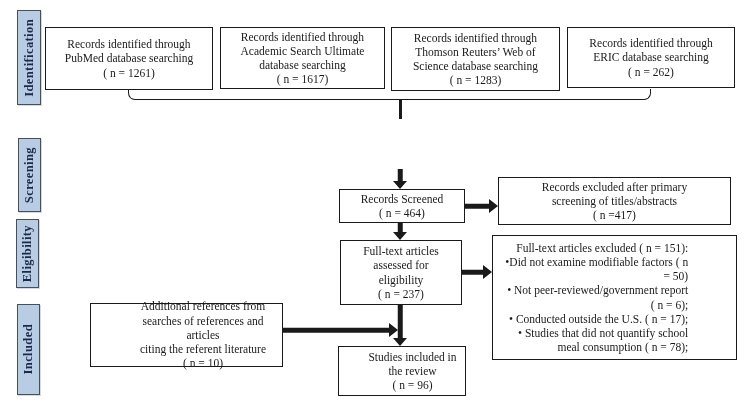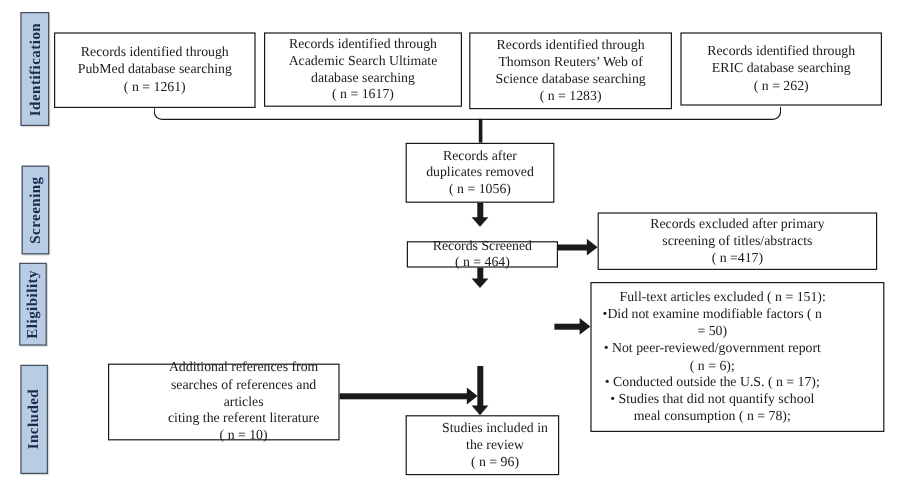--- a/index.html
+++ b/index.html
@@ -35,21 +35,21 @@
     background:#ffffff;
     border:1.4px solid var(--line,#1a1a1a);
     box-sizing:border-box;
     display:flex;align-items:center;justify-content:center;
     text-align:center;
     font-size:11.5px;
     line-height:1.24;
     padding:2px 3px;
   }
   .fbox .txt{white-space:pre-wrap;}
-  .fbox.left-align{justify-content:flex-start;text-align:center;padding:3px 6px;}
+  .fbox.left-align{justify-content:flex-start;text-align:right;padding:3px 6px;}
   
   .merge{
     position:absolute;
     border-left:1.5px solid var(--line,#1a1a1a);
     border-right:1.5px solid var(--line,#1a1a1a);
     border-bottom:1.5px solid var(--line,#1a1a1a);
     border-bottom-left-radius:7px;
     border-bottom-right-radius:7px;
     box-sizing:border-box;
   }
@@ -113,28 +113,29 @@
   </div>
   <div class="fbox" style="left:567px;top:27px;width:168px;height:61px;">
     <span class="txt">Records identified through
 ERIC database searching
 ( n = 262)</span>
   </div>
 
   <div class="merge" style="left:128px;top:89px;width:523px;height:11px;"></div>
   <div class="drop" style="left:399px;top:99px;width:2.5px;height:20px;"></div>
 
-  <div class="fbox" style="left:338px;top:119px;width:124px;height:50px;">
-    <span class="txt">Records after
-duplicates removed
-( n = 1056)</span>
-  </div>
-  <div class="fbox" style="left:339px;top:201px;width:126px;height:22px;">
+  <div class="fbox" style="left:339px;top:189px;width:126px;height:34px;">
     <span class="txt">Records Screened
 ( n = 464)</span>
+  </div>
+  <div class="fbox" style="left:340px;top:240px;width:122px;height:65px;">
+    <span class="txt">Full-text articles
+assessed for
+eligibility
+( n = 237)</span>
   </div>
   <div class="fbox" style="left:338px;top:346px;width:128px;height:50px;padding-left:24px;">
     <span class="txt">Studies included in
 the review
 ( n = 96)</span>
   </div>
 
   <div class="fbox" style="left:498px;top:177px;width:233px;height:48px;">
     <span class="txt">Records excluded after primary
 screening of titles/abstracts

